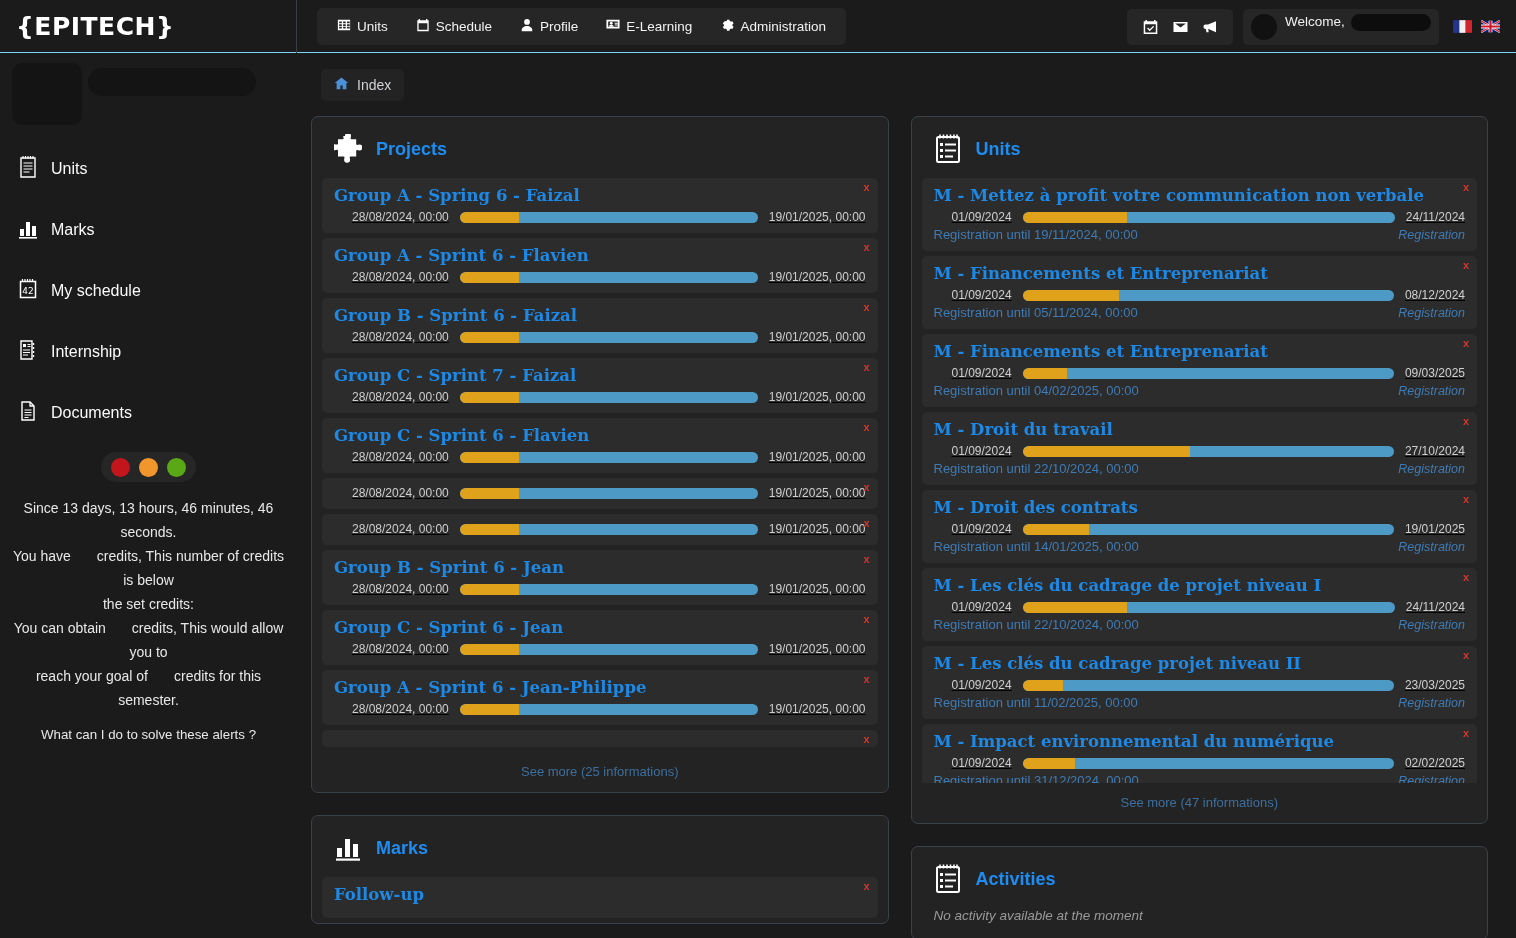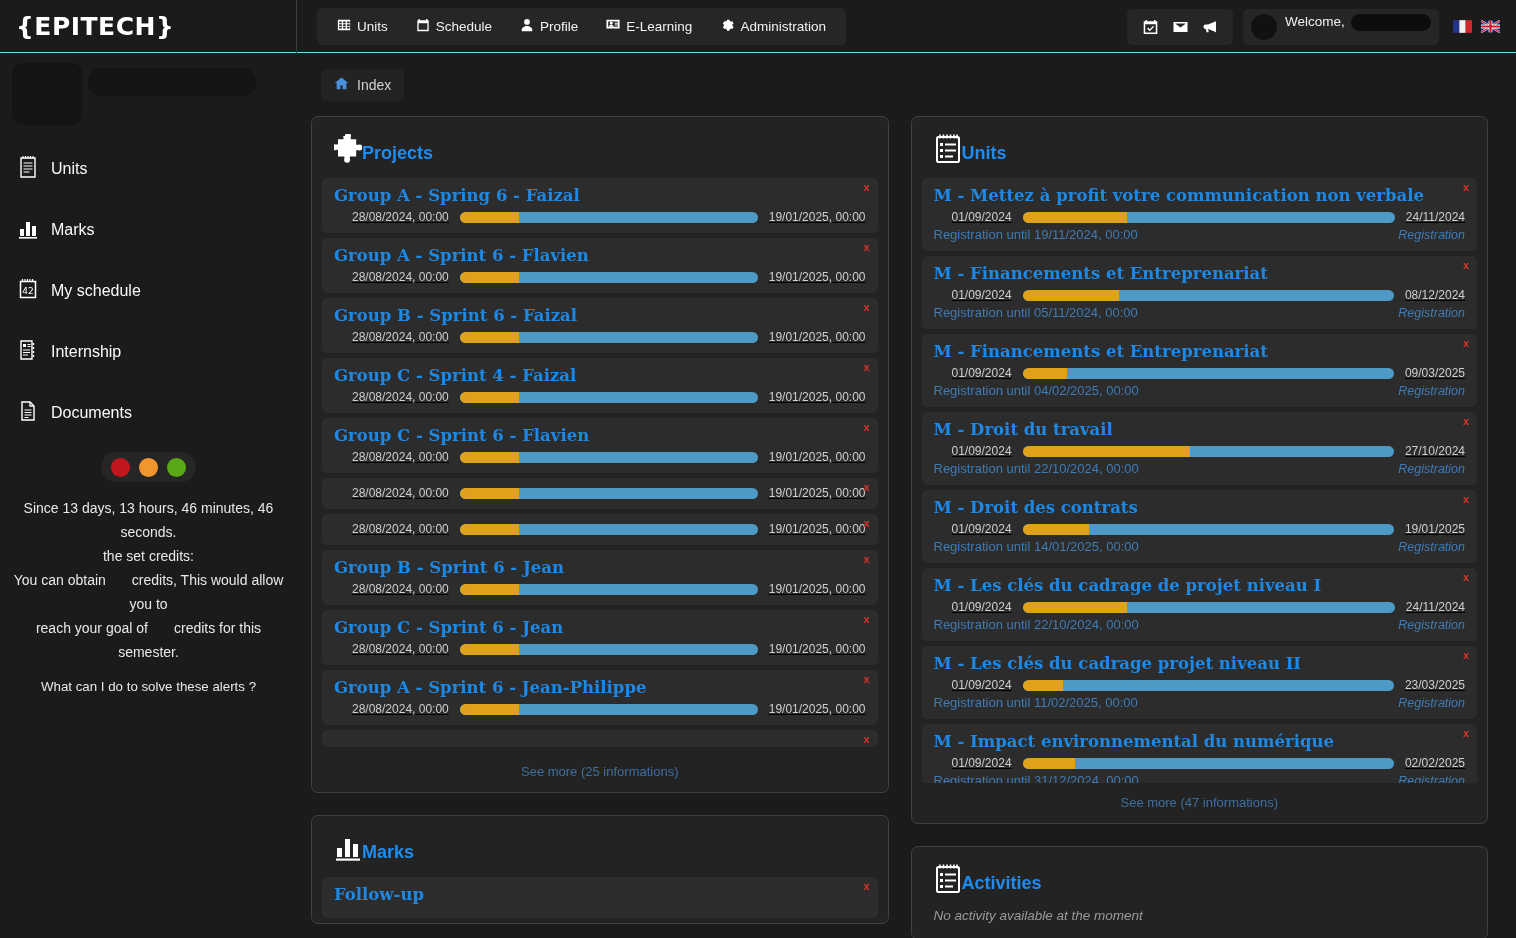--- a/index.html
+++ b/index.html
@@ -124,21 +124,21 @@
   }
   .col { width: 578px; }
 
   .panel {
     background: #232323;
     border: 1px solid #3a4248;
     border-radius: 7px;
     margin-bottom: 22px;
   }
   .panel-head {
-    display: flex; align-items: flex-end; 
+    display: flex; align-items: center; gap: 14px;
     padding: 17px 20px 14px 22px;
   }
   .panel-head .ph-icon { width: 28px; height: 30px; flex: none; }
   .panel-head .ph-icon svg { width: 28px; height: 30px; fill: #ffffff; }
   .panel-title { color: #1e8cf0; font-size: 18px; font-weight: bold; }
 
   .item-list { padding: 0 10px; }
 
   .item {
     position: relative;
@@ -347,20 +347,23 @@
   </div>
 
   <div class="traffic-lights">
     <div class="light" style="background:#c3161c"></div>
     <div class="light" style="background:#f0962d"></div>
     <div class="light" style="background:#5aa815"></div>
   </div>
 
   <div class="alert-text">
     <div>Since 13 days, 13 hours, 46 minutes, 46 seconds.</div>
+    <div>
+      <span>You have</span><span class="gap"></span><span>credits, This number of credits is below</span>
+    </div>
     <div>the set credits:</div>
     <div>
       <span>You can obtain</span><span class="gap"></span><span>credits, This would allow you to</span>
     </div>
     <div>
       <span>reach your goal of</span><span class="gap"></span><span>credits for this semester.</span>
     </div>
   </div>
   <div class="alert-q">What can I do to solve these alerts ?</div>
 </div>
@@ -417,21 +420,21 @@
               <div class="bar-row">
                 <div class="bar-date">28/08/2024, 00:00</div>
                 <div class="progress">
                   <div class="fill" style="width: 20%;"></div>
                 </div>
                 <div class="bar-date right">19/01/2025, 00:00</div>
               </div>
             </div>
             <div class="item">
               <div class="item-close">x</div>
-              <div class="item-title">Group C - Sprint 4 - Faizal</div>
+              <div class="item-title">Group C - Sprint 7 - Faizal</div>
               <div class="bar-row">
                 <div class="bar-date">28/08/2024, 00:00</div>
                 <div class="progress">
                   <div class="fill" style="width: 20%;"></div>
                 </div>
                 <div class="bar-date right">19/01/2025, 00:00</div>
               </div>
             </div>
             <div class="item">
               <div class="item-close">x</div>

